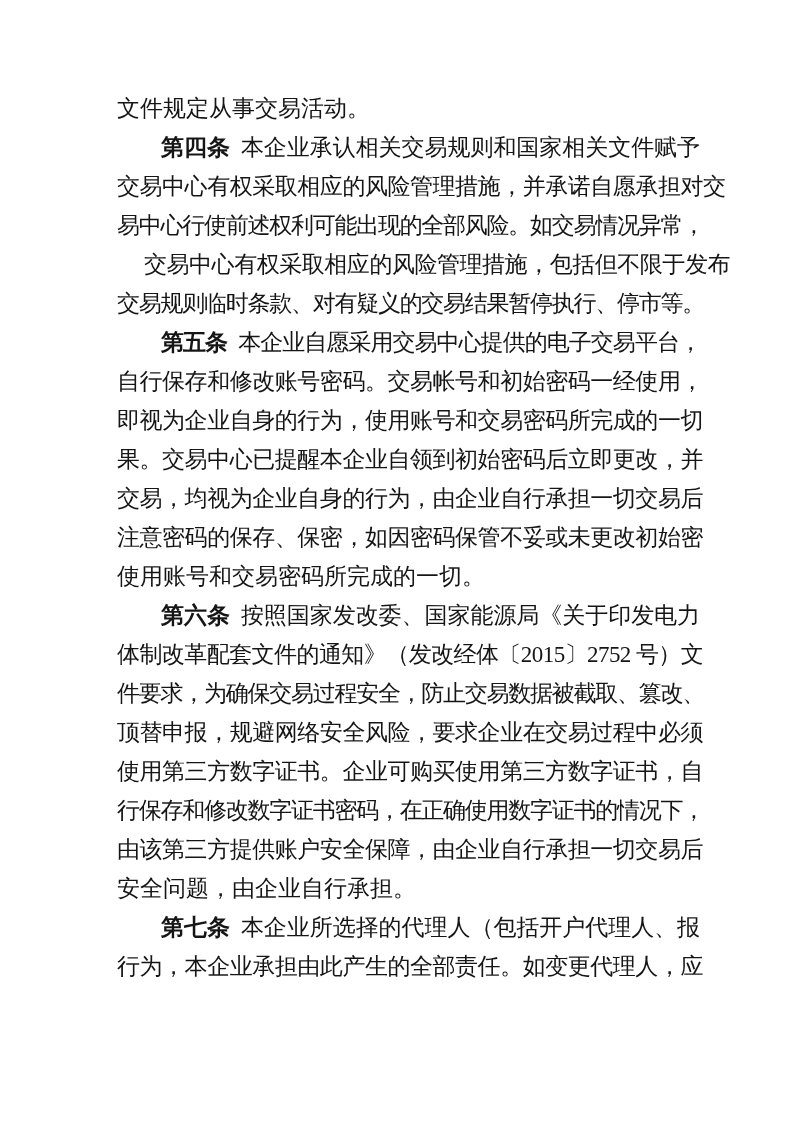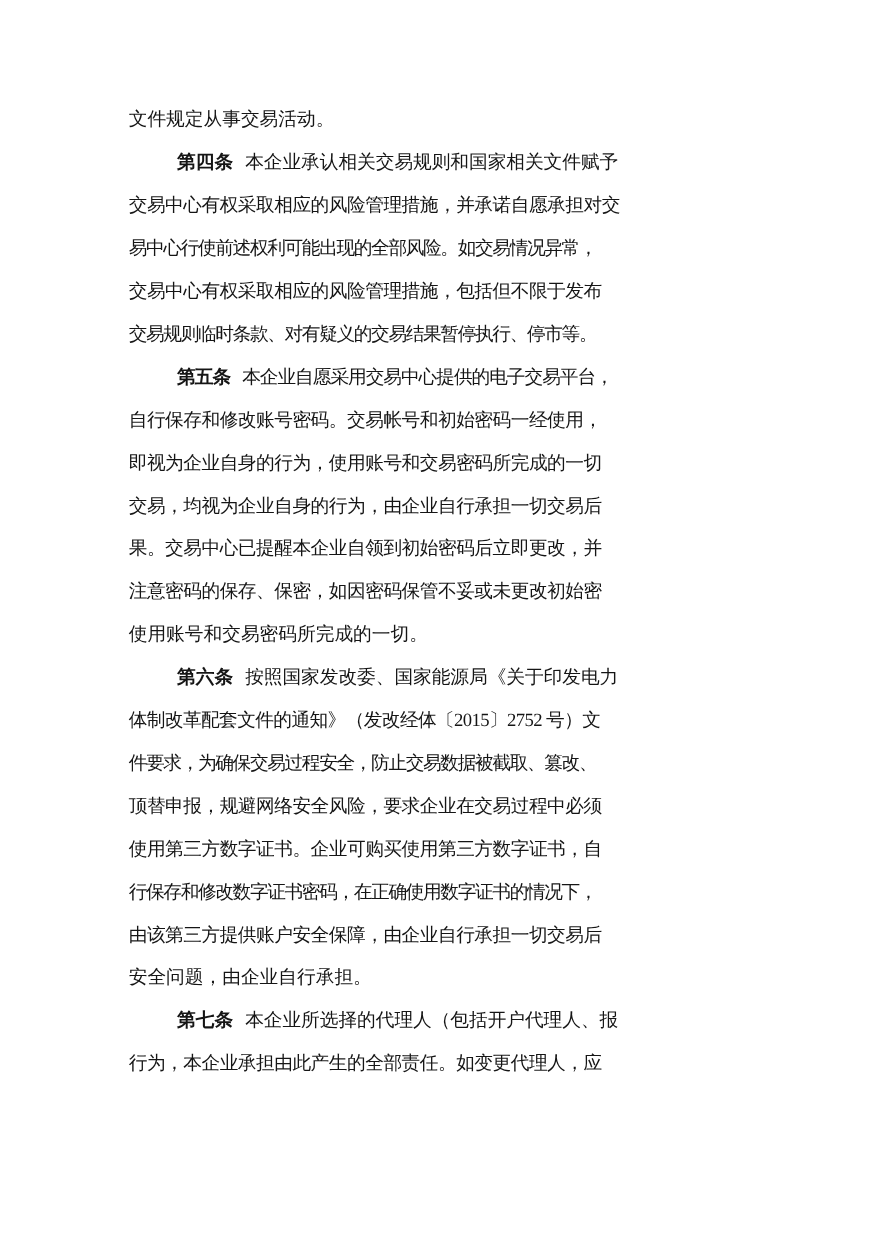--- a/index.html
+++ b/index.html
@@ -13,21 +13,21 @@
     height: 1123px;
     background: #ffffff;
     overflow: hidden;
   }
   .text-block {
     position: absolute;
     left: 117px;
     top: 89px;
     width: 560px;
     font-family: "Liberation Serif", "DejaVu Serif", serif;
-    font-size: 17px;
+    font-size: 23px;
     color: #151515;
   }
   .line {
     height: 39px;
     line-height: 39px;
     white-space: nowrap;
   }
   .line.indent {
     padding-left: 44px;
   }
@@ -48,27 +48,27 @@
 </style>
 </head>
 <body>
 
 <div class="page">
   <div class="text-block">
       <div class="line"><span>文件规定从事交易活动。</span></div>
       <div class="line indent stretch" style="letter-spacing: -0.043px;"><span><b class="art">第四条</b>本企业承认相关交易规则和国家相关文件赋予</span></div>
       <div class="line stretch" style="letter-spacing: -0.462px;"><span>交易中心有权采取相应的风险管理措施，并承诺自愿承担对交</span></div>
       <div class="line stretch" style="letter-spacing: -1.259px;"><span>易中心行使前述权利可能出现的全部风险。如交易情况异常，</span></div>
-      <div class="line stretch" style="letter-spacing: -0.462px;"><span>交易中心有权采取相应的风险管理措施，包括但不限于发布</span></div>
+      <div class="line stretch" style="letter-spacing: -0.462px; margin-left: 27px;"><span>交易中心有权采取相应的风险管理措施，包括但不限于发布</span></div>
       <div class="line stretch" style="letter-spacing: -1.259px;"><span>交易规则临时条款、对有疑义的交易结果暂停执行、停市等。</span></div>
       <div class="line indent stretch" style="letter-spacing: -0.958px;"><span><b class="art">第五条</b>本企业自愿采用交易中心提供的电子交易平台，</span></div>
       <div class="line stretch" style="letter-spacing: -0.462px;"><span>自行保存和修改账号密码。交易帐号和初始密码一经使用，</span></div>
       <div class="line stretch" style="letter-spacing: -0.462px;"><span>即视为企业自身的行为，使用账号和交易密码所完成的一切</span></div>
+      <div class="line stretch" style="letter-spacing: -0.462px;"><span>果。交易中心已提醒本企业自领到初始密码后立即更改，并</span></div>
       <div class="line stretch" style="letter-spacing: -0.462px;"><span>交易，均视为企业自身的行为，由企业自行承担一切交易后</span></div>
-      <div class="line stretch" style="letter-spacing: -0.462px;"><span>果。交易中心已提醒本企业自领到初始密码后立即更改，并</span></div>
       <div class="line stretch" style="letter-spacing: -0.462px;"><span>注意密码的保存、保密，如因密码保管不妥或未更改初始密</span></div>
       <div class="line"><span>使用账号和交易密码所完成的一切。</span></div>
       <div class="line indent stretch" style="letter-spacing: -0.043px;"><span><b class="art">第六条</b>按照国家发改委、国家能源局《关于印发电力</span></div>
       <div class="line stretch" style="letter-spacing: -0.565px;"><span>体制改革配套文件的通知》（发改经体〔2015〕2752 号）文</span></div>
       <div class="line stretch" style="letter-spacing: -1.259px;"><span>件要求，为确保交易过程安全，防止交易数据被截取、篡改、</span></div>
       <div class="line stretch" style="letter-spacing: -0.462px;"><span>顶替申报，规避网络安全风险，要求企业在交易过程中必须</span></div>
       <div class="line stretch" style="letter-spacing: -0.462px;"><span>使用第三方数字证书。企业可购买使用第三方数字证书，自</span></div>
       <div class="line stretch" style="letter-spacing: -1.259px;"><span>行保存和修改数字证书密码，在正确使用数字证书的情况下，</span></div>
       <div class="line stretch" style="letter-spacing: -0.462px;"><span>由该第三方提供账户安全保障，由企业自行承担一切交易后</span></div>
       <div class="line"><span>安全问题，由企业自行承担。</span></div>

